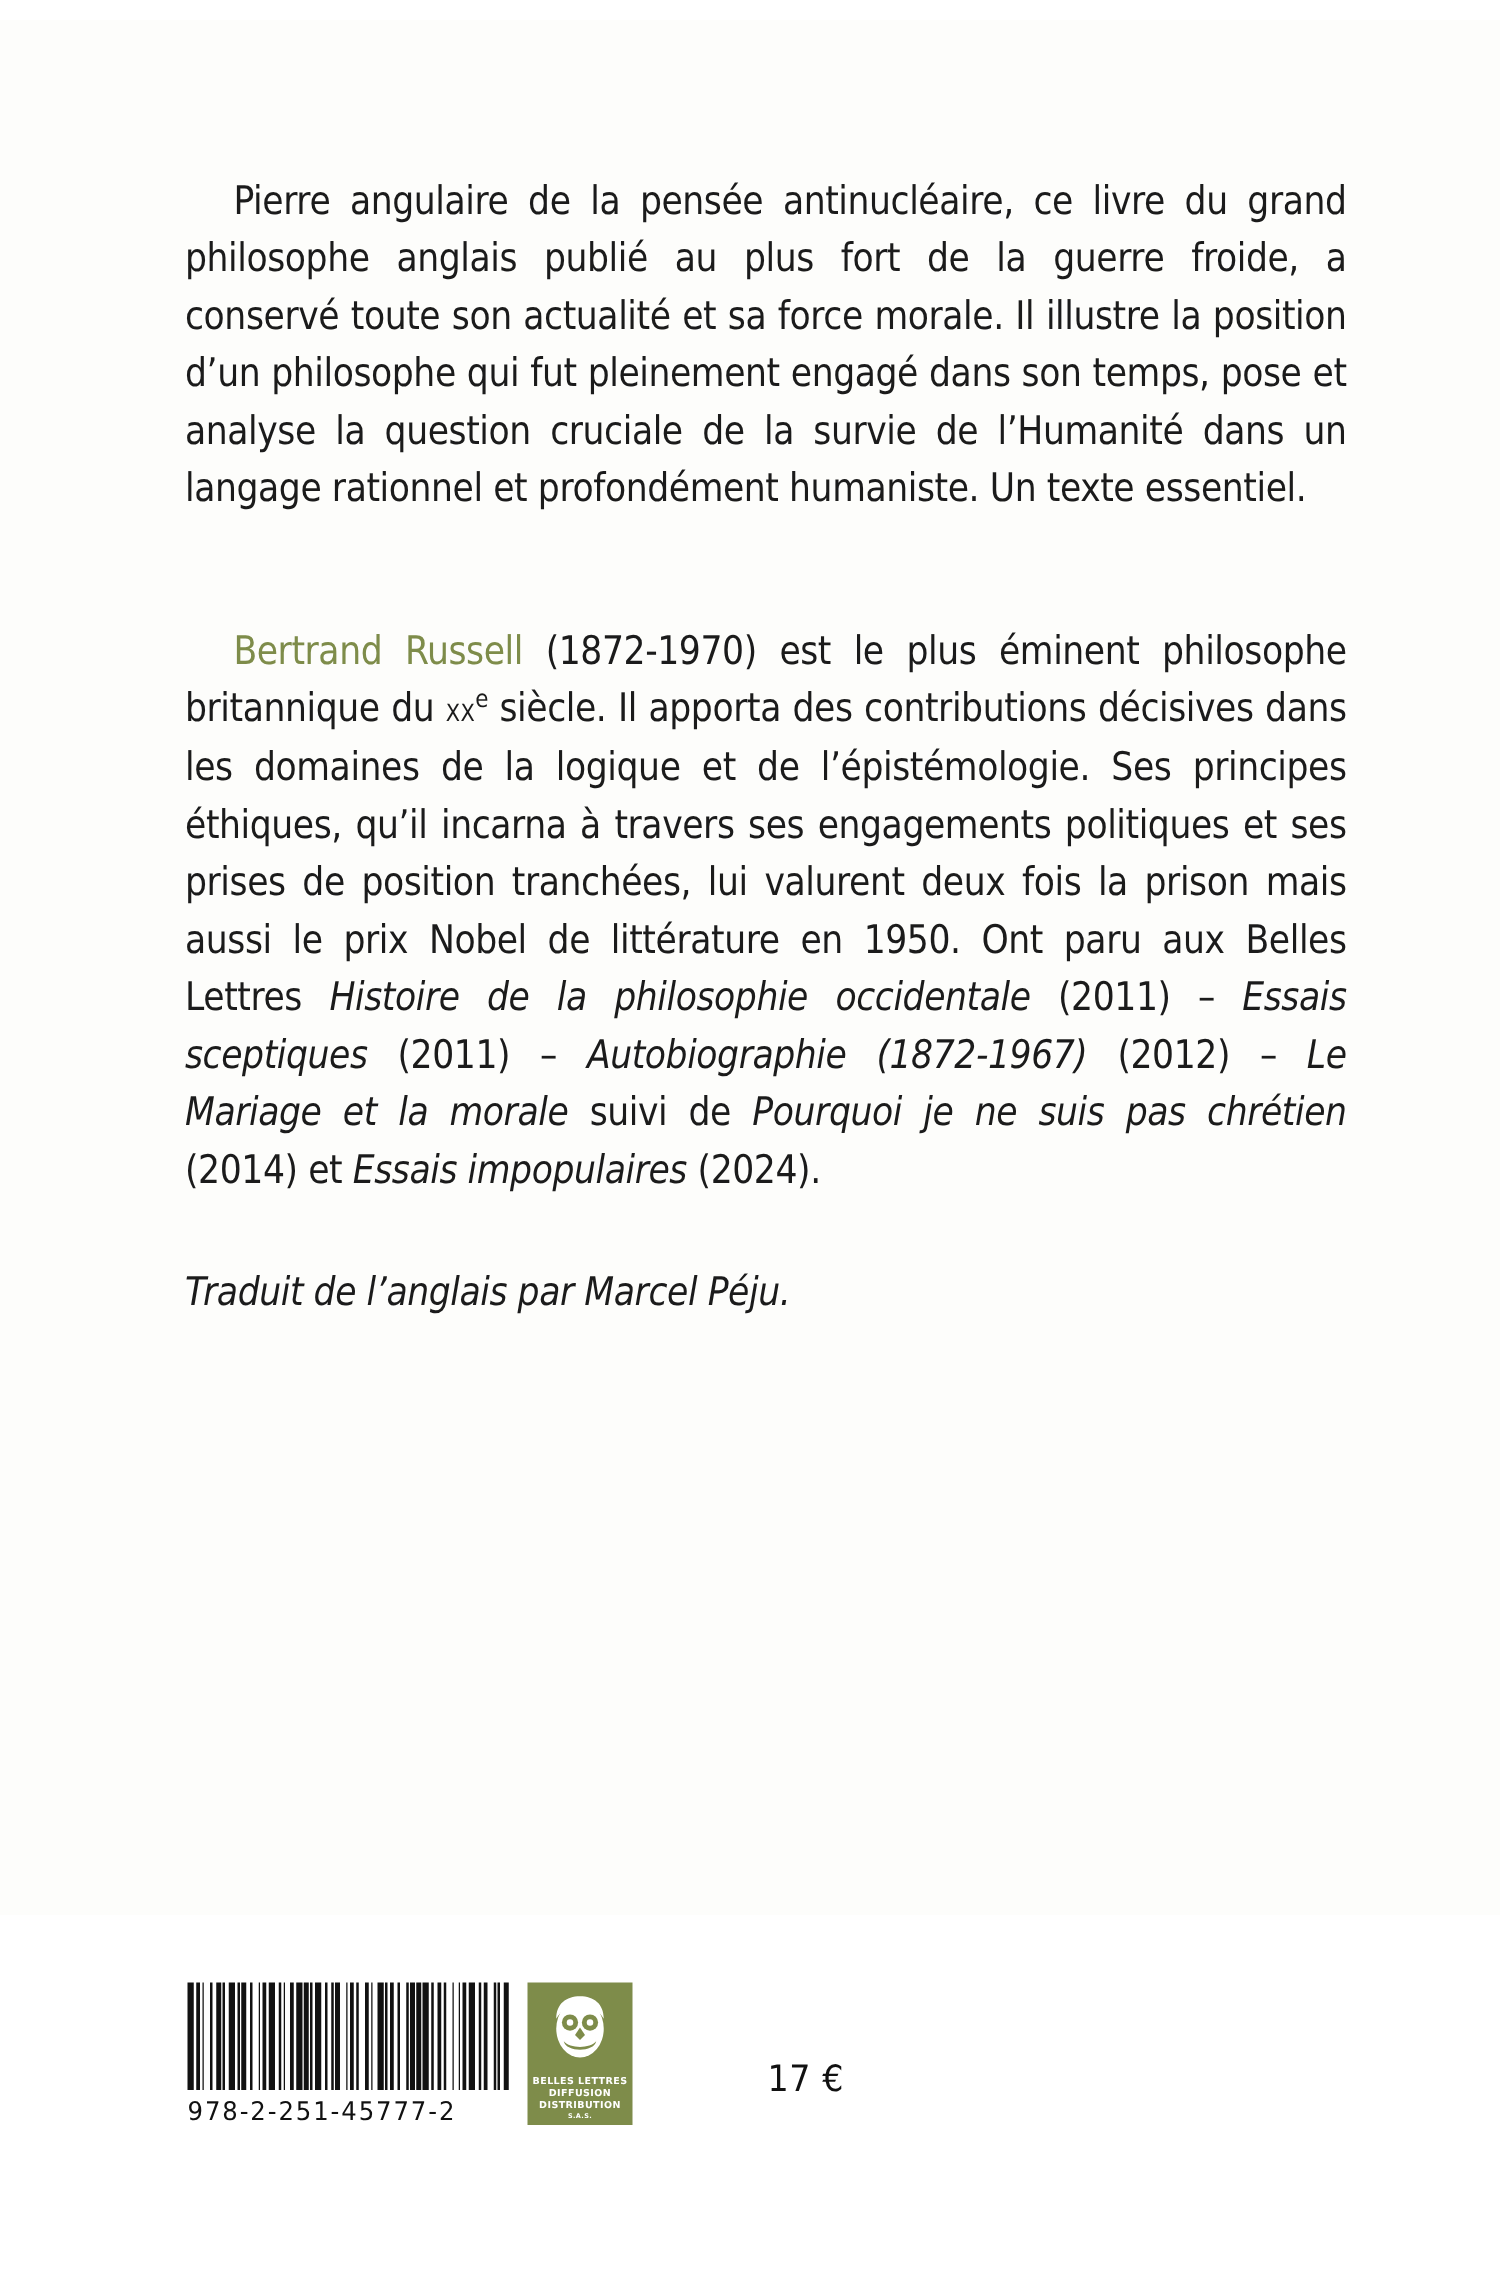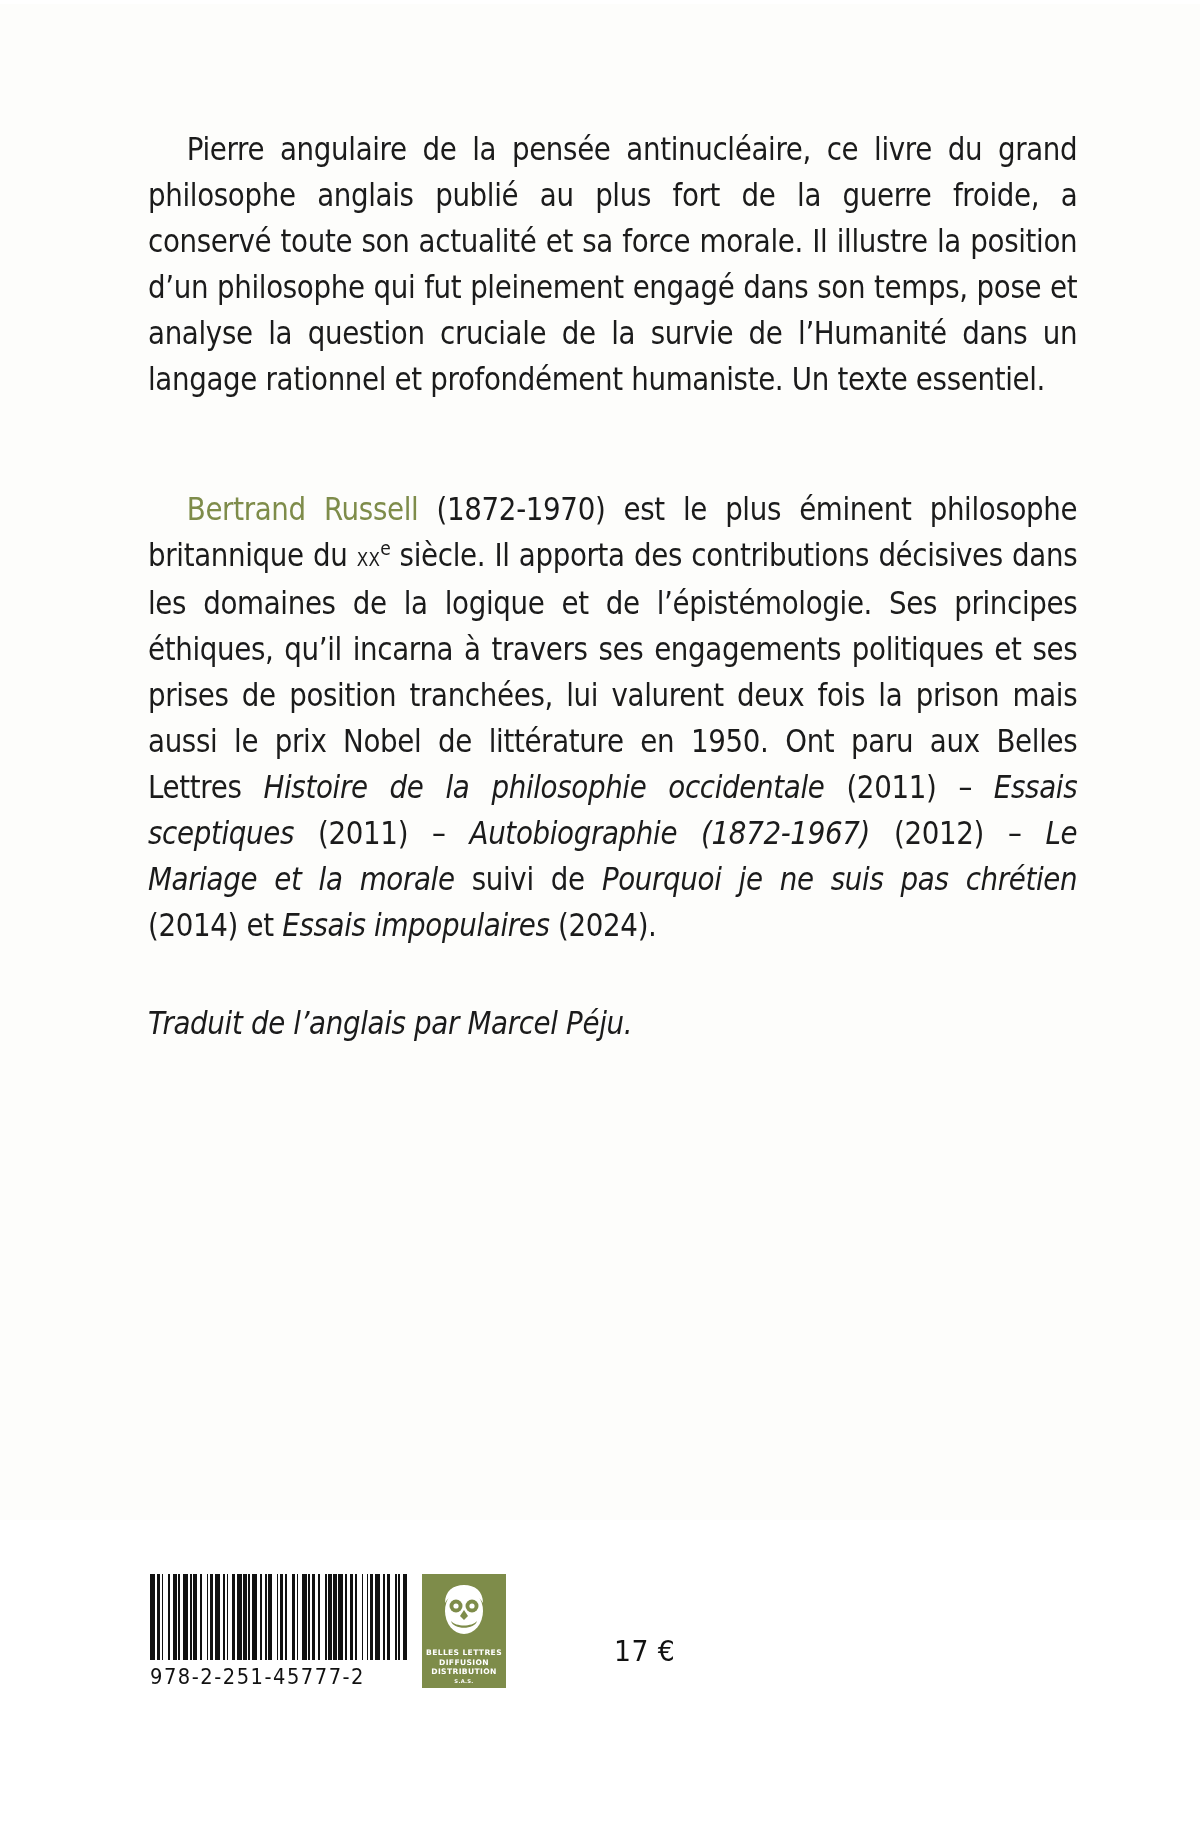--- a/index.html
+++ b/index.html
@@ -12,21 +12,21 @@
     background: #ffffff;
     font-family: "Liberation Sans", sans-serif;
     color: #1a1a1a;
     position: relative;
     overflow: hidden;
   }
 
   .page {
     position: absolute;
     left: 0;
-    top: 4px;
+    top: 16px;
     width: 1200px;
     height: 1516px;
     background: #fdfdfb;
   }
 
   .content {
     position: absolute;
     left: 148px;
     top: 122px;
     width: 930px;

